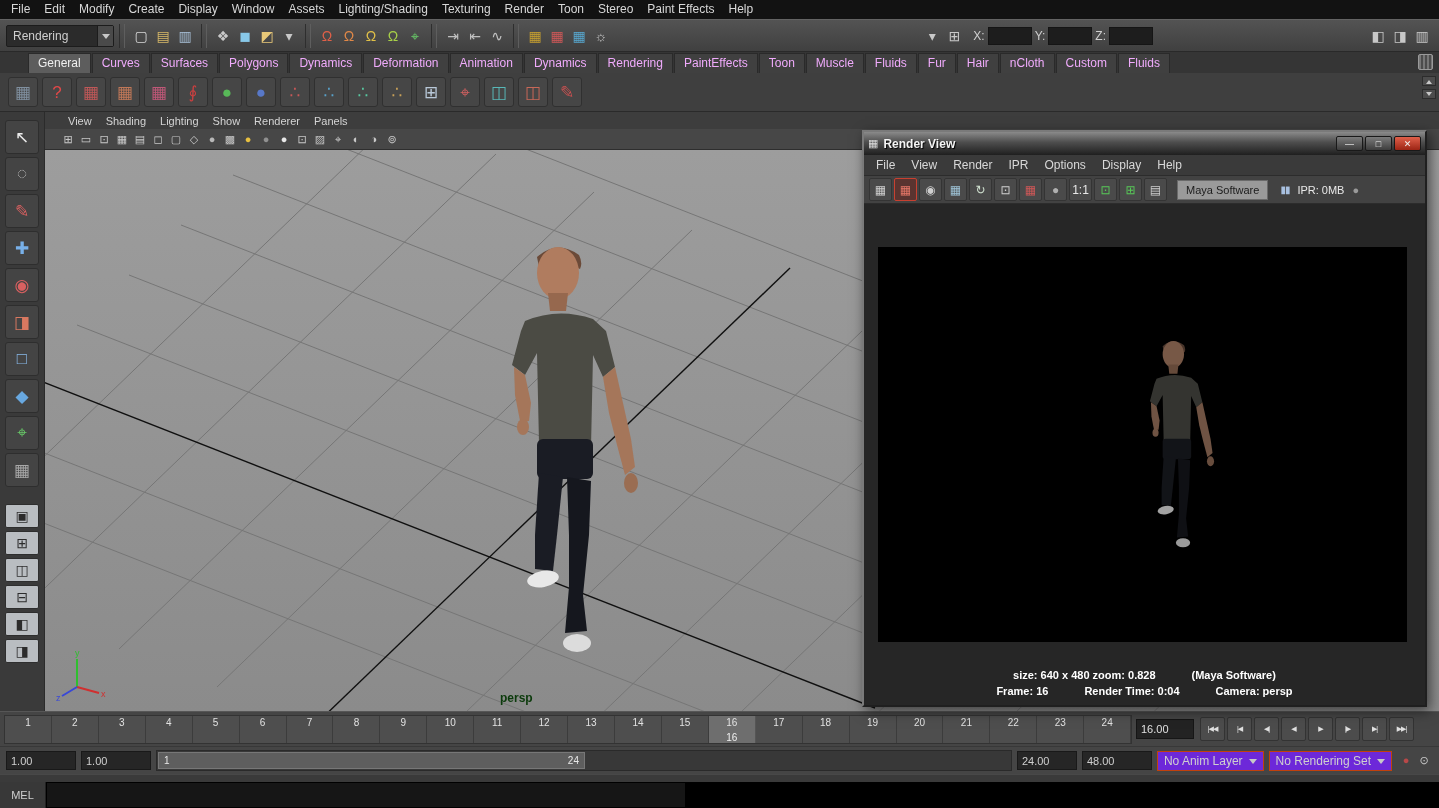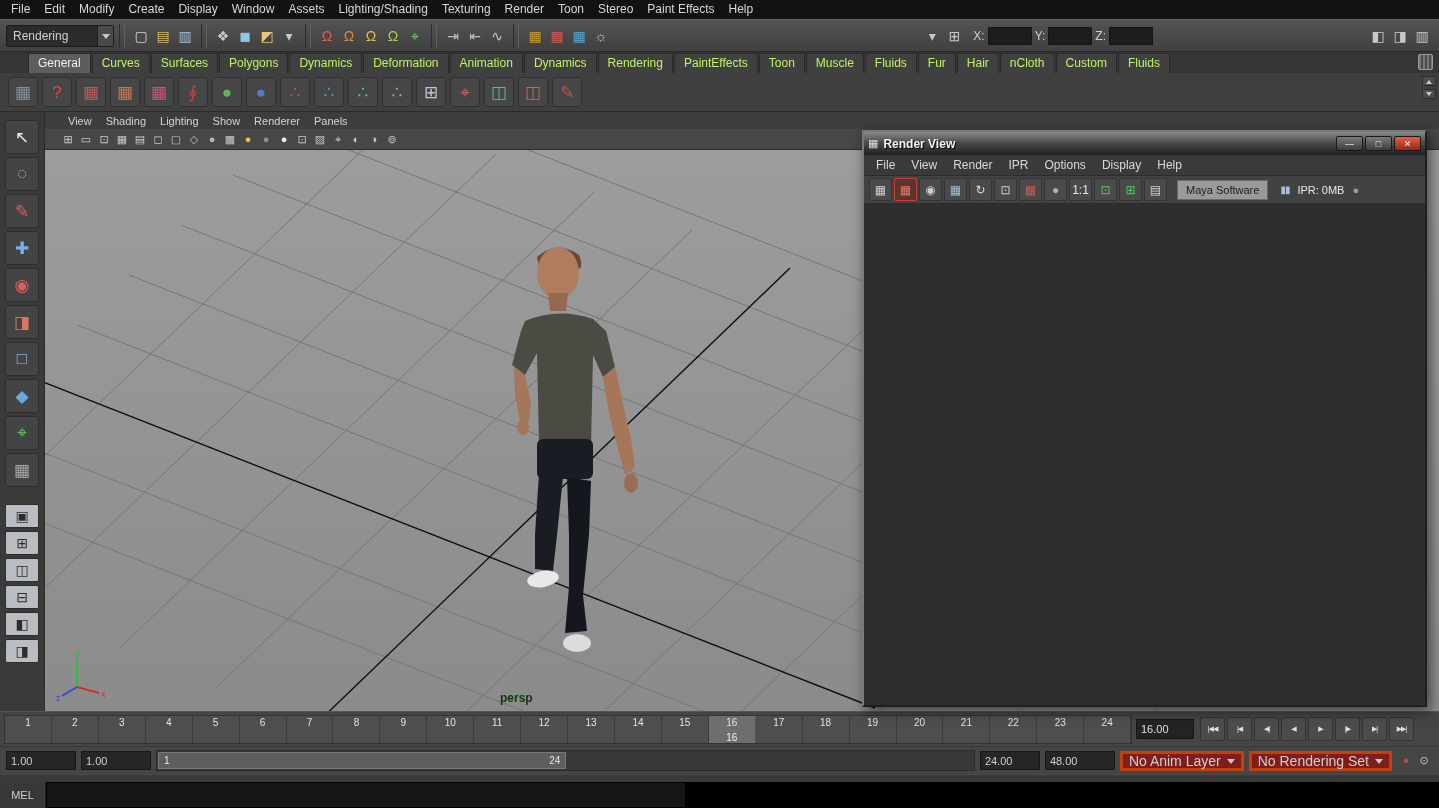--- a/index.html
+++ b/index.html
@@ -19,21 +19,21 @@
   .icon{width:22px;height:22px;background:transparent;border:none;display:flex;align-items:center;justify-content:center;cursor:default;}
   .icon .g{font-size:14px;line-height:1;color:#c8c8c8;}
   .sep{width:6px;height:24px;border-left:1px solid #2e2e2e;border-right:1px solid #5e5e5e;margin:0 3px;}
   .coords{display:flex;align-items:center;gap:3px;margin-left:6px;}
   .coords label{color:#cfcfcf;font-size:12px;}
   .coords input{width:44px;height:18px;background:#1d1d1d;border:1px solid #151515;color:#ddd;font-size:11px;padding:0 3px;font-family:inherit;}
   .spacer{flex:1;}
 
   
   .shelf-tabs{height:21px;flex:none;background:#353535;display:flex;align-items:flex-end;padding-left:28px;position:relative;}
-  .shelf-tab{font-size:12px;color:#bef264;background:#404040;border:1px solid #2a2a2a;border-bottom:none;padding:2px 9px 3px;margin-right:1px;cursor:default;white-space:nowrap;}
+  .shelf-tab{font-size:12px;color:#f0abfc;background:#404040;border:1px solid #2a2a2a;border-bottom:none;padding:2px 9px 3px;margin-right:1px;cursor:default;white-space:nowrap;}
   .shelf-tab.active{background:#5d5d5d;color:#f0f0f0;}
   .trash{position:absolute;right:6px;top:2px;width:15px;height:16px;border:1px solid #9a9a9a;border-radius:2px;background:repeating-linear-gradient(90deg,#777 0 2px,#4c4c4c 2px 4px);}
   .shelf-icons{height:39px;flex:none;background:#3f3f3f;border-bottom:1px solid #2a2a2a;display:flex;align-items:center;padding:0 8px;gap:4px;position:relative;}
   .shelf-icons .icon{width:30px;height:30px;background:#464646;border:1px solid #303030;border-radius:3px;}
   .shelf-icons .icon .g{font-size:17px;}
   .shelf-scroll{position:absolute;right:3px;top:3px;display:flex;flex-direction:column;gap:3px;align-items:center;}
   .sc-btn{width:14px;height:10px;background:#4c4c4c;border:1px solid #2c2c2c;display:flex;align-items:center;justify-content:center;}
   .tri-up{width:0;height:0;border:3px solid transparent;border-bottom:4px solid #c8c8c8;margin-bottom:2px;}
   .tri-dn{width:0;height:0;border:3px solid transparent;border-top:4px solid #c8c8c8;margin-top:2px;}
 
@@ -93,21 +93,21 @@
   .tl-time{width:58px;height:20px;background:#232323;border:1px solid #161616;color:#e0e0e0;font-size:11px;padding:0 4px;font-family:inherit;}
   .tl-controls{display:flex;gap:2px;margin-left:2px;}
   .tl-btn{width:25px;height:24px;background:#4c4c4c;border:1px solid #333;border-radius:2px;color:#e0e0e0;font-size:7px;display:flex;align-items:center;justify-content:center;letter-spacing:-1px;cursor:default;}
 
   
   .range-row{height:28px;flex:none;background:#454545;border-top:1px solid #383838;display:flex;align-items:center;padding:0 6px;gap:5px;}
   .rs-field{height:19px;background:#262626;border:1px solid #191919;color:#cfcfcf;font-size:11px;padding:0 4px;font-family:inherit;}
   .w70{width:70px;} .w60{width:60px;}
   .rs-track{flex:1;height:21px;background:#383838;border:1px solid #2a2a2a;position:relative;}
   .rs-bar{position:absolute;left:1px;top:1px;bottom:1px;width:50%;background:#5e5e5e;border:1px solid #777;display:flex;align-items:center;justify-content:space-between;padding:0 5px;color:#e8e8e8;font-size:10px;cursor:default;}
-  .rs-dd{height:20px;background:#7f1d1d;border:3px solid #c2410c;color:#cfcfcf;font-size:14px;display:flex;align-items:center;padding:0 6px;gap:6px;cursor:default;}
+  .rs-dd{height:20px;background:#6d28d9;border:1px solid #c2410c;color:#cfcfcf;font-size:12px;display:flex;align-items:center;padding:0 6px;gap:6px;cursor:default;}
   .rs-icons .icon{width:18px;height:18px;}
   .rs-icons .icon .g{font-size:11px;}
 
   
   .cmd-spacer{height:8px;flex:none;background:#3a3a3a;border-top:1px solid #484848;}
   .cmd-row{height:26px;flex:none;display:flex;background:#333;}
   .cmd-label{width:46px;flex:none;display:flex;align-items:center;justify-content:center;color:#cfcfcf;font-size:11px;background:#383838;border-right:1px solid #222;cursor:default;}
   .cmd-input{width:640px;flex:none;background:#161616;border:1px solid #000;color:#ddd;font-size:11px;padding:0 5px;font-family:"DejaVu Sans Mono",monospace;}
   .cmd-output{flex:1;background:#000;}
 </style>
@@ -604,20 +604,38 @@
           <span class="g" style="color: rgb(207, 207, 207);">▤</span>
         </button>
       </div>
     <div class="rv-renderer" data-name="renderer-selector">
       <span>Maya Software</span>
     </div>
     <span class="rv-pause" data-name="pause-ipr-icon">▮▮</span>
     <span class="rv-ipr-mem" data-name="ipr-memory-label">IPR: 0MB</span>
     <span class="rv-dot" data-name="ipr-status-dot-icon">●</span>
   </div>
+  <div class="rv-body" data-name="render-view-body">
+    <div class="rv-canvas" data-name="render-image-canvas">
+      <svg class="char-render" data-name="rendered-character" viewBox="0 0 220 440">
+          <use href="#maya-man"></use>
+        </svg>
+    </div>
+    <div class="rv-status" data-name="render-status-area">
+      <div class="row">
+        <span data-name="render-size-zoom-label">size: 640 x 480 zoom: 0.828</span>
+        <span data-name="render-renderer-label">(Maya Software)</span>
+      </div>
+      <div class="row">
+        <span data-name="render-frame-label">Frame: 16</span>
+        <span data-name="render-time-label">Render Time: 0:04</span>
+        <span data-name="render-camera-label">Camera: persp</span>
+      </div>
+    </div>
+  </div>
 </div>
 
 <div class="timeline" data-name="time-slider">
   <div class="tl-track" data-name="timeline-track">
 
   <div class="tl-cell" data-name="timeline-frame-cell">
       <span class="tl-num">1</span>
 
     </div>
       <div class="tl-cell" data-name="timeline-frame-cell">

